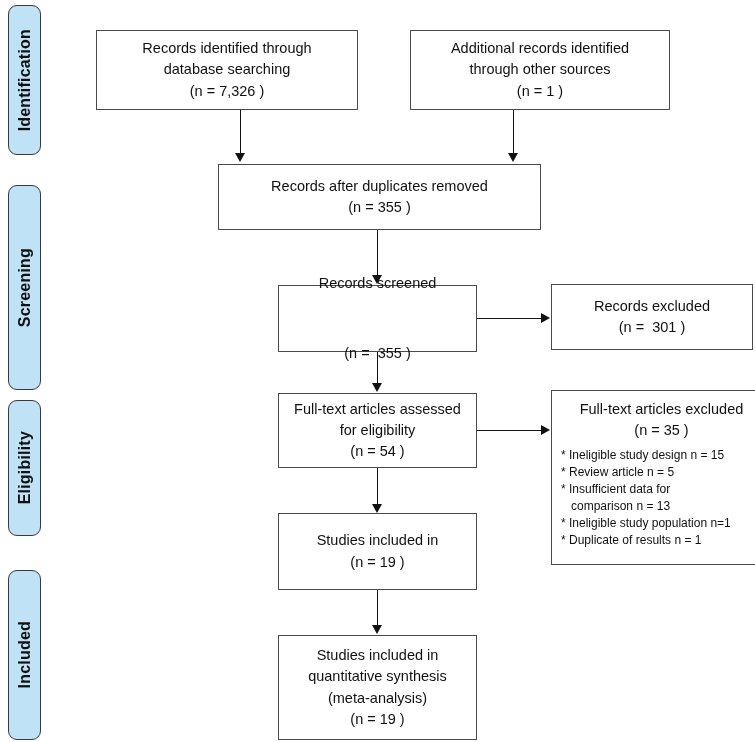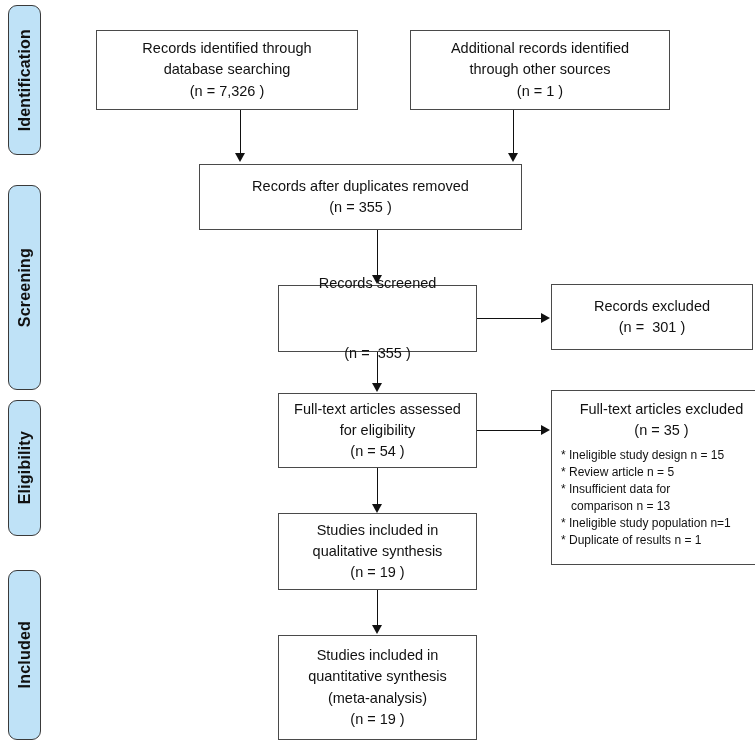--- a/index.html
+++ b/index.html
@@ -147,21 +147,21 @@
     <span class="line">through other sources</span>
     <span class="line">(n = 1 )</span>
   </div>
 
   <div class="vline" style="left:240px; top:110px; height:45px;"></div>
   <div class="arrow-down" style="left:235px; top:153px;"></div>
 
   <div class="vline" style="left:513px; top:110px; height:45px;"></div>
   <div class="arrow-down" style="left:508px; top:153px;"></div>
 
-  <div class="flow-box" style="left:199px; top:164px; width:323px; height:66px;">
+  <div class="flow-box" style="left:218px; top:164px; width:323px; height:66px;">
     <span class="line">Records after duplicates removed</span>
     <span class="line">(n = 355 )</span>
   </div>
 
   <div class="vline" style="left:377px; top:230px; height:47px;"></div>
   <div class="arrow-down" style="left:372px; top:275px;"></div>
 
   <div class="flow-box" style="left:278px; top:285px; width:199px; height:67px;gap:48px;">
     <span class="line">Records screened</span>
     <span class="line">(n =  355 )</span>
@@ -198,21 +198,20 @@
   </div>
 
   <div class="hline" style="left:477px; top:430px; width:65px;"></div>
   <div class="arrow-right" style="left:541px; top:425px;"></div>
 
   <div class="vline" style="left:377px; top:468px; height:37px;"></div>
   <div class="arrow-down" style="left:372px; top:504px;"></div>
 
   <div class="flow-box" style="left:278px; top:513px; width:199px; height:77px;">
     <span class="line">Studies included in</span>
-    <span class="line">qualitative synthesis</span>
     <span class="line">(n = 19 )</span>
   </div>
 
   <div class="vline" style="left:377px; top:590px; height:36px;"></div>
   <div class="arrow-down" style="left:372px; top:625px;"></div>
 
   <div class="flow-box" style="left:278px; top:635px; width:199px; height:105px;">
     <span class="line">Studies included in</span>
     <span class="line">quantitative synthesis</span>
     <span class="line">(meta-analysis)</span>

